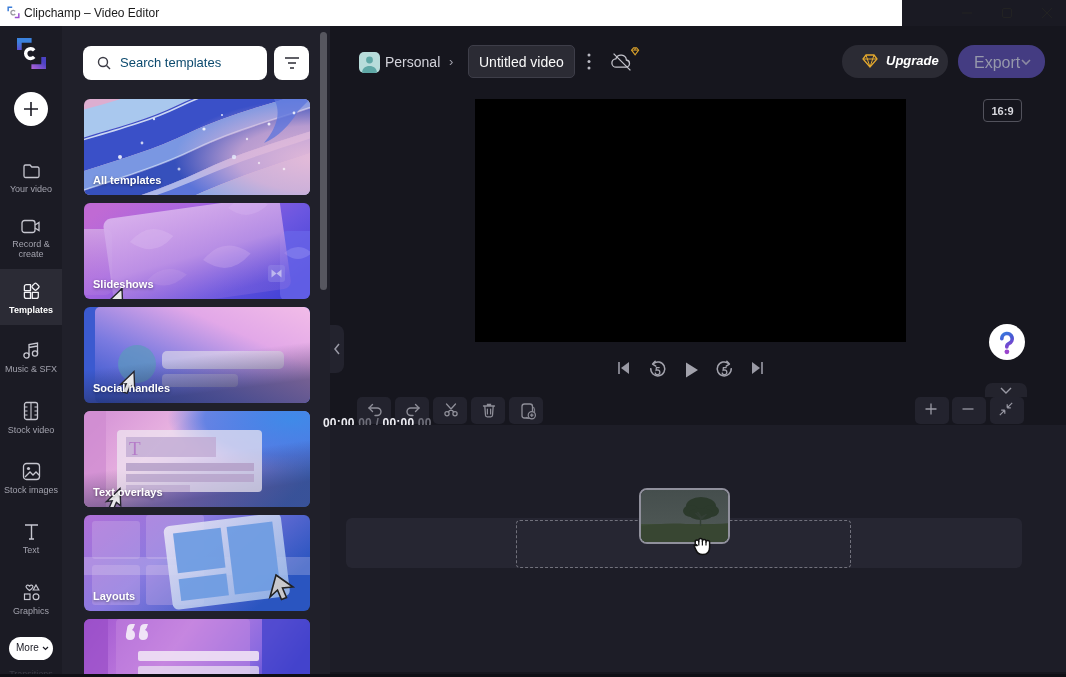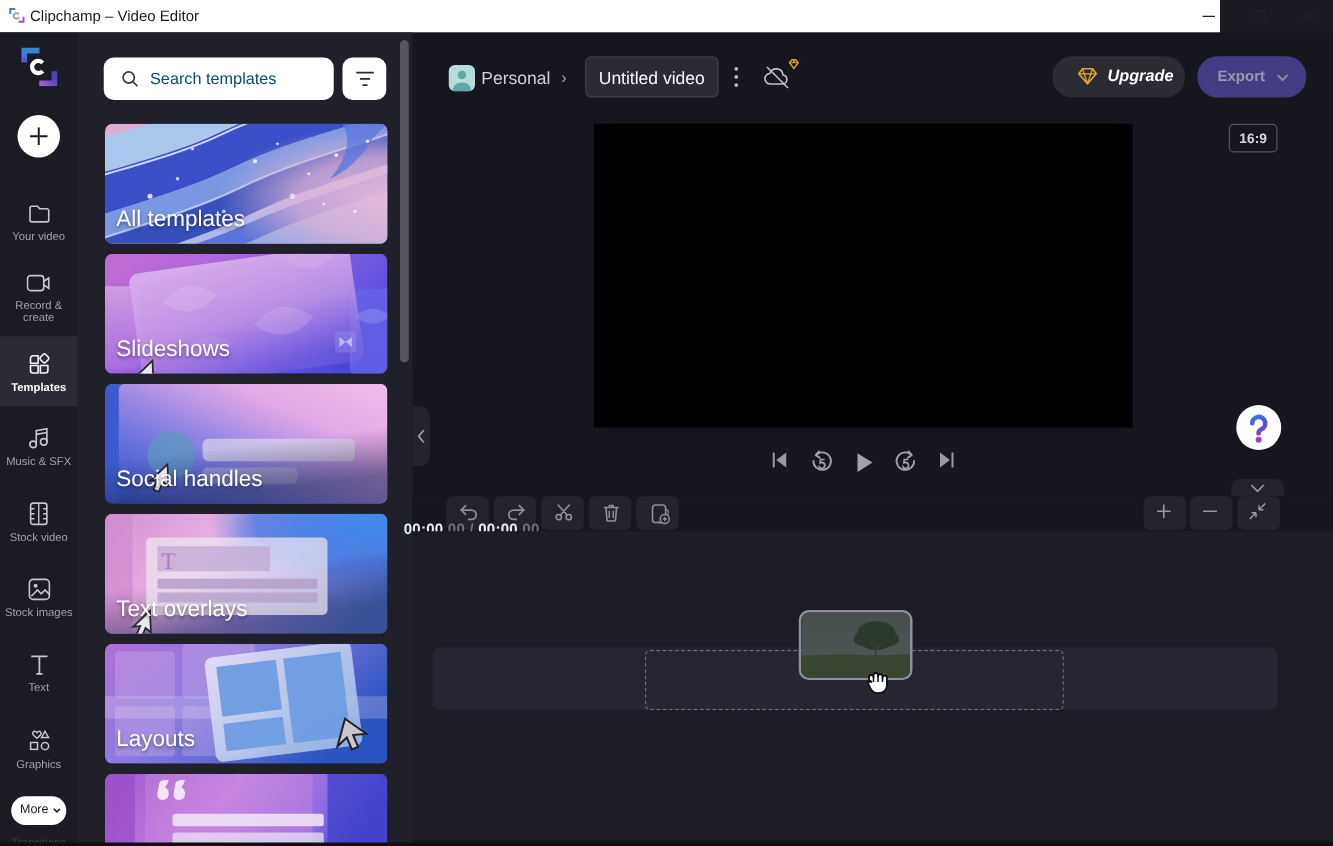--- a/index.html
+++ b/index.html
@@ -1,20 +1,20 @@
 <!DOCTYPE html>
 <html><head>
 <meta charset="utf-8">
 <style>
 * { margin:0; padding:0; box-sizing:border-box; }
 html,body { width:1066px; height:677px; overflow:hidden; background:#1a1a23; font-family:"Liberation Sans", sans-serif; }
 #app { position:relative; width:1066px; height:677px; }
 
 
-#titlebar { position:absolute; left:0; top:0; width:976px; height:26px; background:#ffffff; }
+#titlebar { position:absolute; left:0; top:0; width:902px; height:26px; background:#ffffff; }
 #titlebar .ticon { position:absolute; left:7px; top:6px; width:13px; height:13px; }
 #titlebar .ttext { position:absolute; left:24px; top:6px; font-size:12px; color:#1a1a1a; }
 .wbtn { position:absolute; top:0; width:38px; height:26px; }
 .wbtn svg { position:absolute; left:13px; top:7px; }
 
 
 #body { position:absolute; left:0; top:26px; width:1066px; height:651px; background:#16161e; }
 
 
 #rail { position:absolute; left:0; top:0; width:62px; height:651px; background:#1b1b24; }
@@ -26,39 +26,39 @@
 .navitem .lbl { margin-top:2px; line-height:10px; }
 #nav-sel { position:absolute; left:0; top:243px; width:62px; height:56px; background:#2b2b35; }
 
 
 #panel { position:absolute; left:62px; top:0; width:268px; height:651px; background:#20202a; }
 #searchbox { position:absolute; left:21px; top:20px; width:184px; height:34px; background:#fff; border-radius:8px; }
 #searchbox .ph { position:absolute; left:37px; top:9px; font-size:13px; color:#0c4a6e; }
 #searchbox svg { position:absolute; left:13px; top:9px; }
 #filterbtn { position:absolute; left:212px; top:20px; width:35px; height:34px; background:#fff; border-radius:8px; }
 .card { position:absolute; left:22px; width:226px; height:96px; border-radius:6px; overflow:hidden; }
-.card .cl { position:absolute; left:9px; bottom:9px; color:#fff; font-size:18px; font-weight:normal; text-shadow:0 1px 3px rgba(0,0,0,.45); }
+.card .cl { position:absolute; left:9px; bottom:9px; color:#fff; font-size:11px; font-weight:bold; text-shadow:0 1px 3px rgba(0,0,0,.45); }
 #scrollbar { position:absolute; left:258px; top:6px; width:7px; height:258px; border-radius:4px; background:#56565f; }
 #collapse { position:absolute; left:268px; top:299px; width:14px; height:48px; background:#23232e; border-radius:0 8px 8px 0; }
 #collapse svg { position:absolute; left:3px; top:18px; }
 
 
 #hdr { position:absolute; left:330px; top:0; width:736px; height:72px; }
 #avatar { position:absolute; left:29px; top:26px; width:21px; height:21px; border-radius:5px; background:#b7dcda; overflow:hidden; }
 #hdr .personal { position:absolute; left:55px; top:28px; font-size:14px; color:#d2d2da; }
 #hdr .crumb { position:absolute; left:119px; top:28px; font-size:13px; color:#a2a2ad; }
 #titlebox { position:absolute; left:138px; top:19px; width:107px; height:33px; background:#2b2b34; border:1px solid #3e3e49; border-radius:5px; }
 #titlebox span { position:absolute; left:10px; top:8px; font-size:14px; color:#fafafa; white-space:nowrap; }
 #kebab { position:absolute; left:256px; top:26px; }
 #cloudoff { position:absolute; left:280px; top:20px; }
 #upgrade { position:absolute; left:512px; top:19px; width:106px; height:33px; background:#2b2b34; border-radius:16px; color:#fff; font-size:13px; font-weight:bold;font-style:italic; }
 #upgrade span { position:absolute; left:44px; top:8px; }
 #upgrade svg { position:absolute; left:20px; top:8px; }
 #export { position:absolute; left:628px; top:19px; width:87px; height:33px; background:#443c82; border-radius:16px; }
-#export span { position:absolute; left:16px; top:9px; color:#9698ab; font-size:12px; font-weight:bold; }
+#export span { position:absolute; left:16px; top:9px; color:#9698ab; font-size:16px; font-weight:normal; }
 #export svg { position:absolute; left:63px; top:14px; }
 
 
 #video { position:absolute; left:475px; top:73px; width:431px; height:243px; background:#000; }
 #ratio { position:absolute; left:983px; top:73px; width:39px; height:23px; border:1px solid #52525c; border-radius:4px; color:#d8d8de; font-size:11px; font-weight:bold; text-align:center; line-height:22px; }
 #controls { position:absolute; left:330px; top:334px; width:736px; height:26px; }
 #controls svg { position:absolute; top:0; }
 #help { position:absolute; left:989px; top:298px; width:36px; height:36px; border-radius:50%; background:#fff; }
 
 

